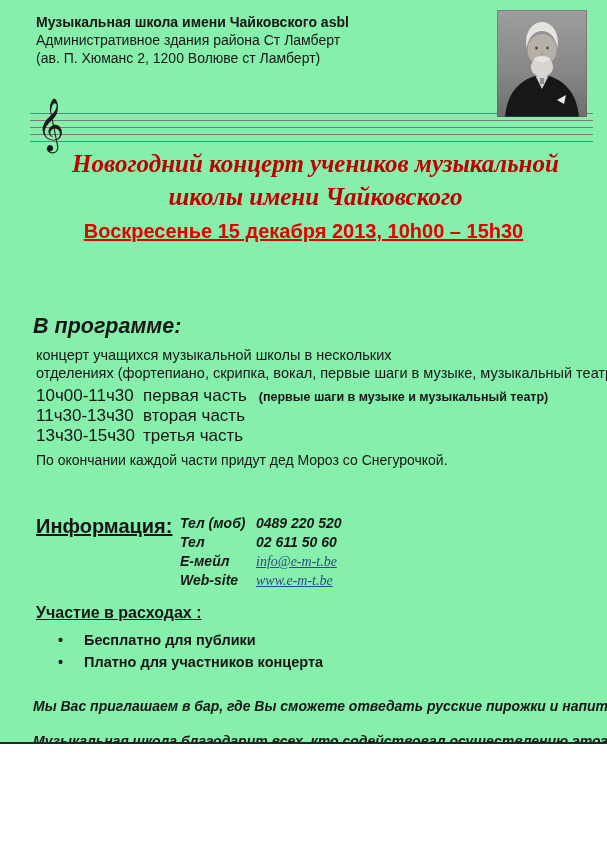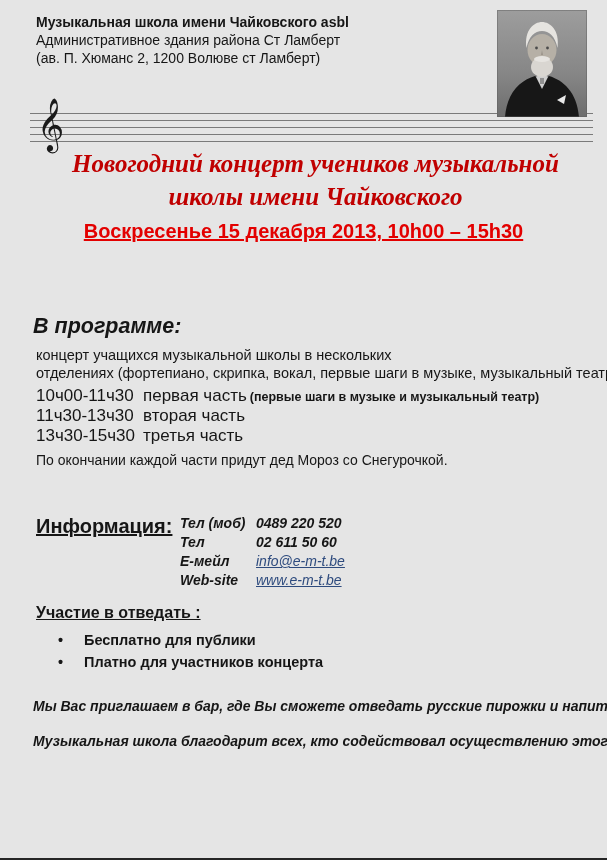--- a/index.html
+++ b/index.html
@@ -1,21 +1,21 @@
 <!DOCTYPE html>
 <html><head>
 <meta charset="utf-8">
 <style>
   * { margin:0; padding:0; box-sizing:border-box; }
   html,body { width:607px; height:860px; }
   body {
     font-family:"Liberation Sans","DejaVu Sans",sans-serif;
     background:#ffffff; color:#161616;
   }
-  .page { position:relative; width:607px; height:860px; background:#e5e5e5; overflow:hidden; }
+  .page { position:relative; width:607px; height:744px; background:#86efac; overflow:hidden; }
 
   
   .header { position:absolute; left:36px; top:13px; font-size:14px; line-height:18px; }
   .org-name { font-weight:700; }
 
   
   .portrait { position:absolute; left:497px; top:10px; width:90px; height:107px; z-index:2; }
   .portrait svg { display:block; width:90px; height:107px; }
 
   
@@ -38,31 +38,31 @@
   .date .u { text-decoration:underline; }
 
   
   .intro { position:absolute; left:36px; top:261px; width:548px; font-size:14px; line-height:17.5px; }
   .prog-head { position:absolute; left:33px; top:314px; font-size:21.5px; font-weight:700; font-style:italic; }
   .prog-lines { position:absolute; left:36px; top:346px; font-size:14.5px; line-height:18px; white-space:nowrap; }
 
   .schedule { position:absolute; left:36px; top:386px; font-size:17px; }
   .srow { display:flex; align-items:baseline; height:20px; white-space:nowrap; }
   .srow .time { width:107px; flex:none; }
-  .srow .snote { font-size:12.5px; font-weight:700; margin-left:3px; }
+  .srow .snote { font-size:12.5px; font-weight:700; margin-left:12px; }
 
   .after { position:absolute; left:36px; top:452px; font-size:14px; }
 
   
   .info-head { position:absolute; left:36px; top:515px; font-size:20px; font-weight:700; text-decoration:underline; }
   .info-rows { position:absolute; left:180px; top:514px; font-size:14px; font-style:italic;
                font-weight:700; line-height:19px; }
   .irow { display:flex; white-space:nowrap; }
   .ilabel { width:76px; flex:none; }
-  a.link-value { font-weight:400; text-decoration:underline; cursor:pointer; }
+  a.link-value { font-weight:400; text-decoration:underline; cursor:pointer;font-family:Liberation Serif, serif; }
 
   
   .part-head { position:absolute; left:36px; top:604px; font-size:16px; font-weight:700; text-decoration:underline; }
   .bullets { position:absolute; left:58px; top:629px; font-size:14.5px; font-weight:700; line-height:22px; }
   .brow { display:flex; }
   .brow .dot { width:26px; flex:none; }
 
   
   .close1, .close2 { position:absolute; left:33px; font-size:14px; font-style:italic;
                      font-weight:700; white-space:nowrap; }
@@ -164,21 +164,21 @@
     <div class="irow">
       <span class="ilabel">Е-мейл</span>
       <a class="link-value" style="color: rgb(46, 75, 126);">info@e-m-t.be</a>
     </div>
     <div class="irow">
       <span class="ilabel">Web-site</span>
       <a class="link-value" style="color: rgb(46, 75, 126);">www.e-m-t.be</a>
     </div>
   </div>
 
-  <div class="part-head">Участие в отведать :</div>
+  <div class="part-head">Участие в расходах :</div>
   <div class="bullets">
     <div class="brow">
       <span class="dot">•</span>
       <span>Бесплатно для публики</span>
     </div>
     <div class="brow">
       <span class="dot">•</span>
       <span>Платно для участников концерта</span>
     </div>
   </div>

